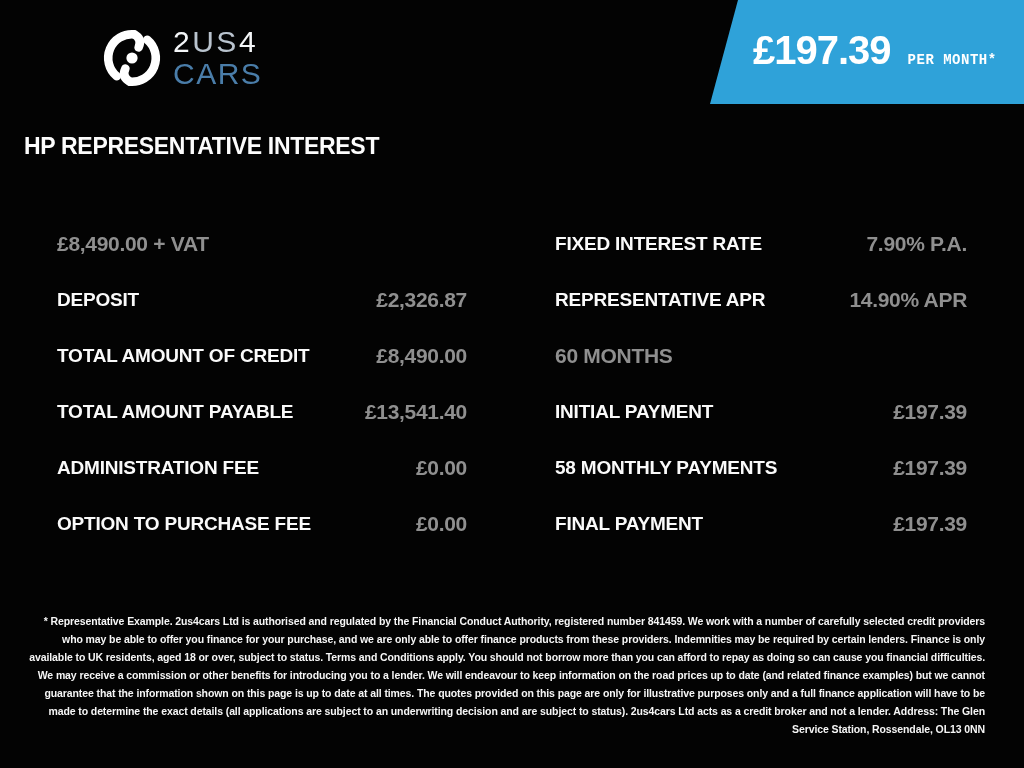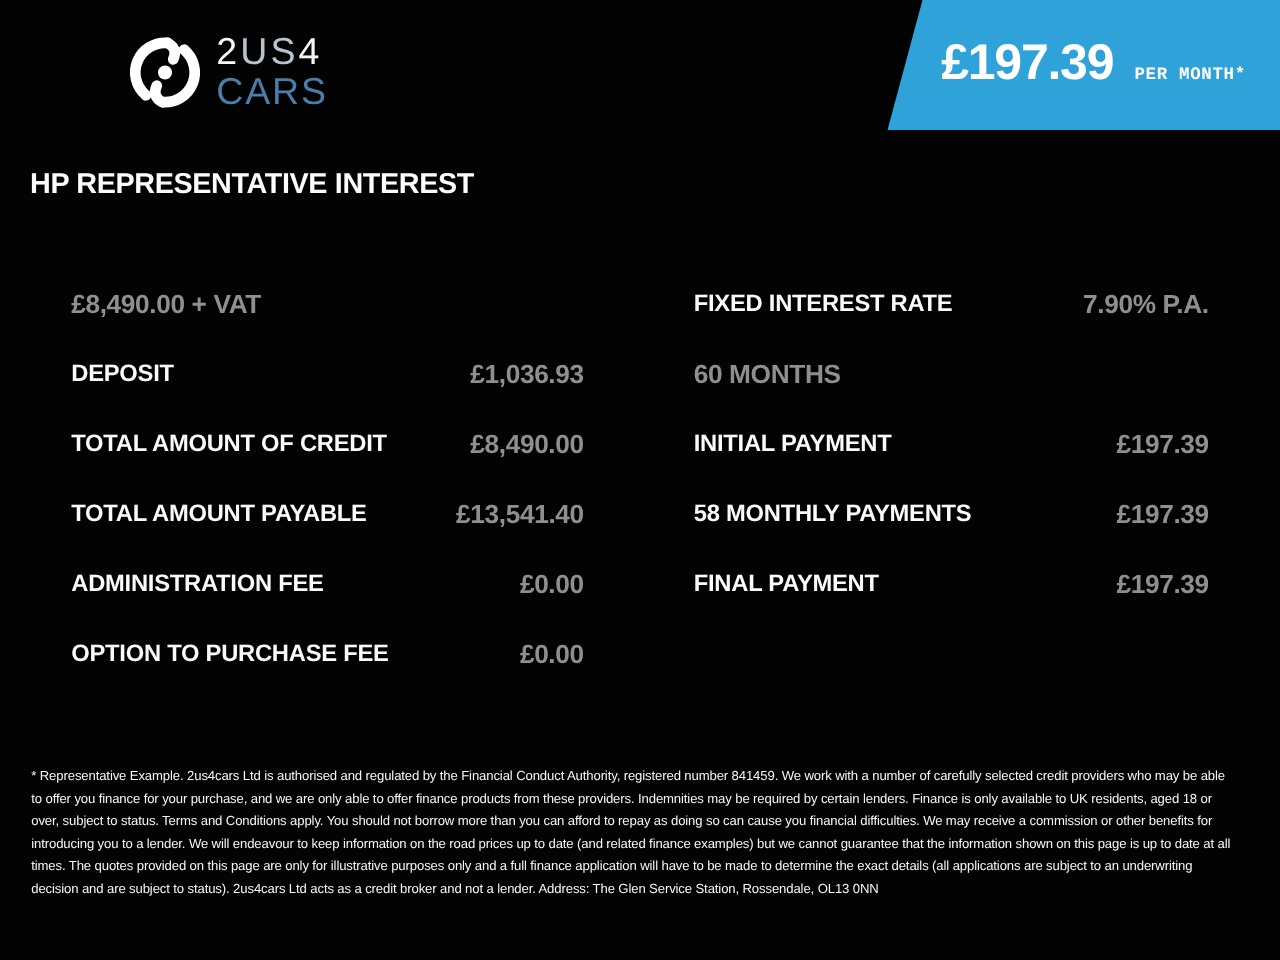--- a/index.html
+++ b/index.html
@@ -38,22 +38,23 @@
   .table.left{left:57px;width:410px;}
   .table.right{left:555px;width:412px;}
   .frow{height:56px;display:flex;justify-content:space-between;align-items:center;white-space:nowrap;}
   .flabel{font-size:19px;font-weight:700;color:#fafafa;letter-spacing:-.2px;}
   .fnote{font-size:14px;font-weight:700;color:#97979c;margin-left:9px;letter-spacing:-.2px;}
   .fvalue{font-size:21px;font-weight:700;color:#8f8f8f;letter-spacing:-.3px;}
 
   
   .disclaimer{
     position:absolute;left:25px;top:612px;width:960px;
-    font-size:10.5px;font-weight:400;color:#f6f6f6;line-height:18px;
+    font-size:10.5px;font-weight:700;color:#f6f6f6;line-height:18px;
     letter-spacing:-.1px;
+    text-align:right;
   }
 </style>
 </head>
 <body>
 
 <div class="canvas">
 
   <div class="logo-icon">
     <svg viewBox="0 0 100 100" width="66" height="68" fill="none">
       <g stroke="#ffffff" stroke-width="13" stroke-linecap="round">
@@ -80,21 +81,21 @@
   </div>
 
   <div class="hp-title">HP REPRESENTATIVE INTEREST</div>
 
   <div class="table left">
     <div class="frow">
       <span class="fvalue">£8,490.00 + VAT</span>
     </div>
     <div class="frow">
       <span class="flabel">DEPOSIT</span>
-      <span class="fvalue">£1,036.93</span>
+      <span class="fvalue">£2,326.87</span>
     </div>
     <div class="frow">
       <span class="flabel">TOTAL AMOUNT OF CREDIT</span>
       <span class="fvalue">£8,490.00</span>
     </div>
     <div class="frow">
       <span class="flabel">TOTAL AMOUNT PAYABLE</span>
       <span class="fvalue">£13,541.40</span>
     </div>
     <div class="frow">
@@ -106,20 +107,24 @@
       <span class="fvalue">£0.00</span>
     </div>
   </div>
 
   <div class="table right">
     <div class="frow">
       <span class="flabel">FIXED INTEREST RATE</span>
       <span class="fvalue">7.90% P.A.</span>
     </div>
     <div class="frow">
+      <span class="flabel">REPRESENTATIVE APR</span>
+      <span class="fvalue">14.90% APR</span>
+    </div>
+    <div class="frow">
       <span class="fvalue">60 MONTHS</span>
     </div>
     <div class="frow">
       <span class="flabel">INITIAL PAYMENT</span>
       <span class="fvalue">£197.39</span>
     </div>
     <div class="frow">
       <span class="flabel">58 MONTHLY PAYMENTS</span>
       <span class="fvalue">£197.39</span>
     </div>

